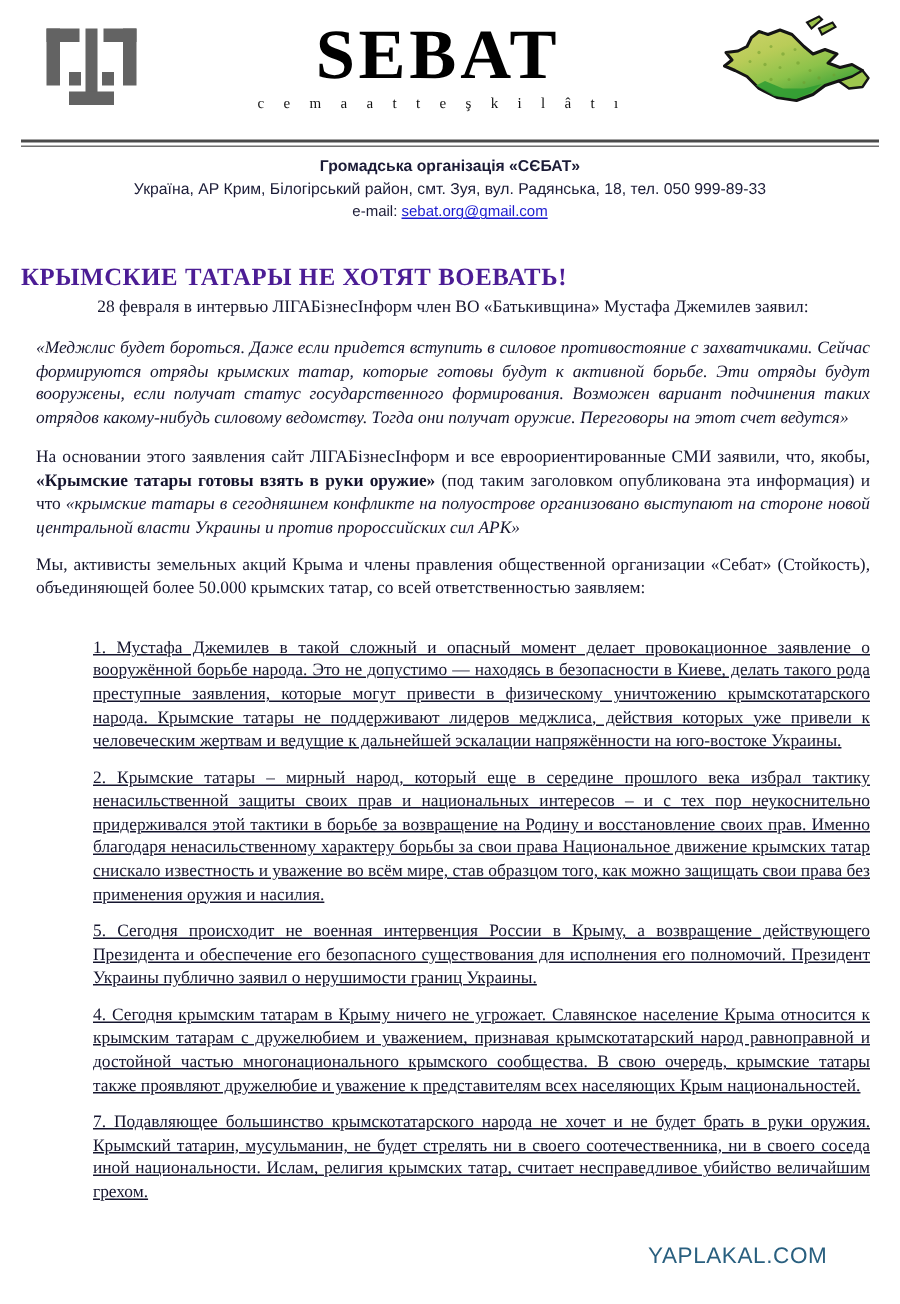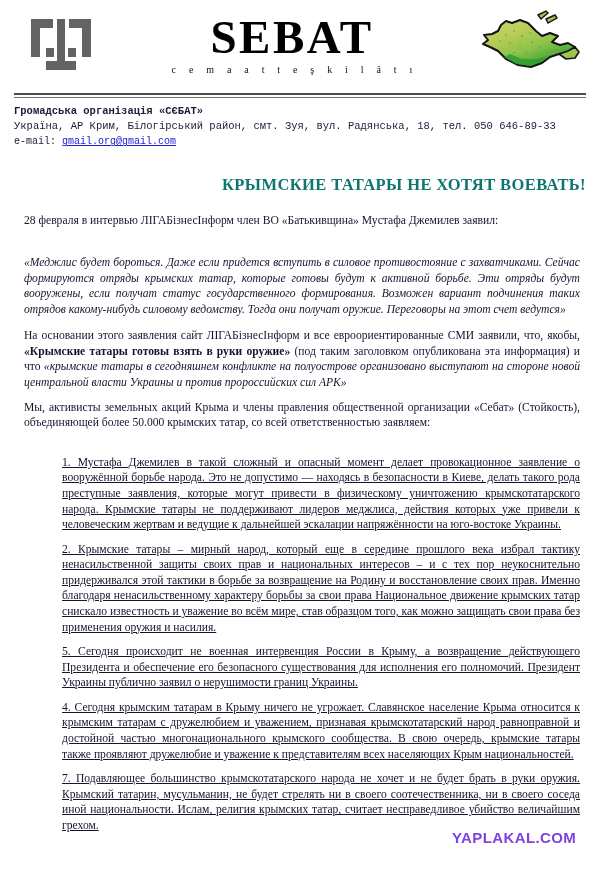--- a/index.html
+++ b/index.html
@@ -85,22 +85,22 @@
   
   .rule {
     border-top: 2px solid #4a4a4a;
     border-bottom: 1px solid #6f6f6f;
     height: 2px;
     margin: 1px 0 6px 0;
   }
 
   
   .org-block {
-    text-align: left;
-    font-family: Liberation Mono, monospace;
+    text-align: center;
+    font-family: Liberation Sans, sans-serif;
     color: #1b1b36;
     padding-bottom: 4px;
   }
   .org-name {
     font-weight: 700;
     font-size: 10.5px;
     line-height: 1.45;
   }
   .org-address {
     font-size: 10.5px;
@@ -111,43 +111,43 @@
     line-height: 1.5;
   }
   .org-email a,
   .org-email .mail-link {
     color: #1a1ad0;
     text-decoration: underline;
   }
 
   
   .doc-title {
-    text-align: right;
+    text-align: left;
     font-weight: 700;
     font-size: 16.5px;
     letter-spacing: 0.4px;
-    margin: 22px 0 18px 0;
-    color: #0f766e;
+    margin: 22px 0 2px 0;
+    color: #4c1d95;
   }
 
   
   .body {
     padding: 0 6px 0 10px;
   }
   p.para {
     margin: 0 0 9px 0;
     font-size: 11.6px;
     line-height: 1.345;
     text-align: justify;
     text-justify: inter-word;
     color: #15152e;
   }
   p.intro {
-    text-align: left;
-    margin-bottom: 26px;
+    text-align: center;
+    margin-bottom: 11px;
   }
   p.quote {
     font-style: italic;
     margin-bottom: 11px;
   }
   p.mixed b { font-weight: 700; }
   p.mixed i { }
 
   p.declare {
     margin-bottom: 24px;
@@ -167,28 +167,27 @@
     color: #15152e;
     text-decoration: underline;
   }
 
   
   .watermark {
     position: absolute;
     left: 432px;
     top: 829px;
     font-family: "Liberation Sans", "DejaVu Sans", sans-serif;
-    font-weight: 700;
+    font-weight: 400;
     font-size: 15px;
     letter-spacing: 0.4px;
-    color: #6d28d9;
+    color: #0c4a6e;
     opacity: 0.88;
     white-space: nowrap;
     pointer-events: none;
-    margin-left: 20px;
   }
 </style>
 </head>
 <body>
 
 <div class="page">
 
   <div class="letterhead">
 
     <div class="tamga-wrap">
@@ -252,24 +251,24 @@
             <circle cx="80" cy="41" r="1"></circle>
         </g>
       </svg>
     </div>
   </div>
 
   <div class="rule"></div>
 
   <div class="org-block">
     <div class="org-name">Громадська організація «СЄБАТ»</div>
-    <div class="org-address">Україна, АР Крим, Білогірський район, смт. Зуя, вул. Радянська, 18, тел. 050 646-89-33</div>
+    <div class="org-address">Україна, АР Крим, Білогірський район, смт. Зуя, вул. Радянська, 18, тел. 050 999-89-33</div>
     <div class="org-email">
       <span>e-mail:</span>
-      <span class="mail-link">gmail.org@gmail.com</span>
+      <span class="mail-link">sebat.org@gmail.com</span>
     </div>
   </div>
 
   <h1 class="doc-title">КРЫМСКИЕ ТАТАРЫ НЕ ХОТЯТ ВОЕВАТЬ!</h1>
 
   <div class="body">
 
     <p class="para intro">28 февраля в интервью ЛІГАБізнесІнформ член ВО «Батькивщина» Мустафа Джемилев заявил:</p>
 
     <p class="para quote">«Меджлис будет бороться. Даже если придется вступить в силовое противостояние с захватчиками. Сейчас формируются отряды крымских татар, которые готовы будут к активной борьбе. Эти отряды будут вооружены, если получат статус государственного формирования. Возможен вариант подчинения таких отрядов какому-нибудь силовому ведомству. Тогда они получат оружие. Переговоры на этот счет ведутся»</p>

